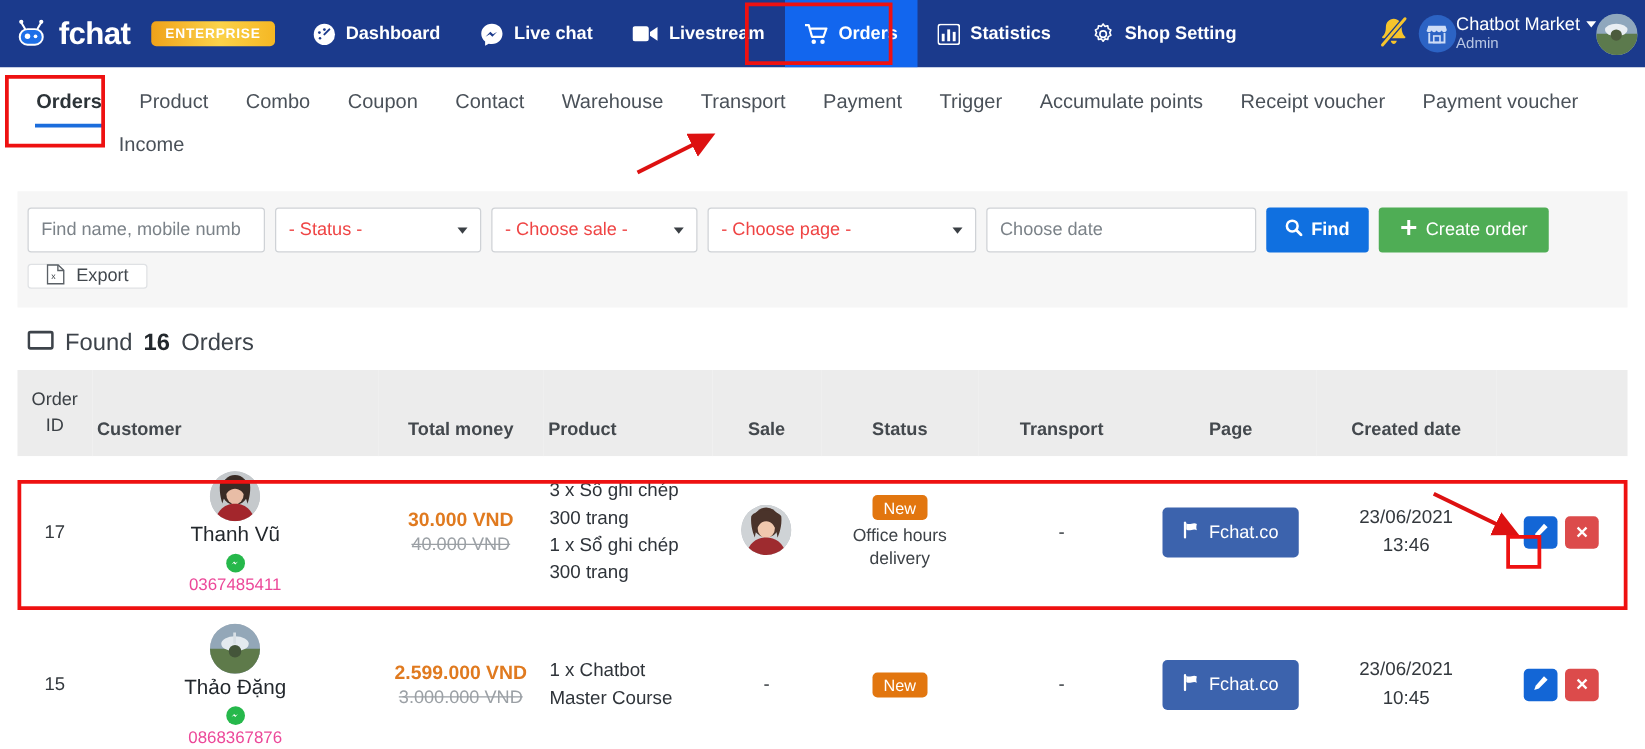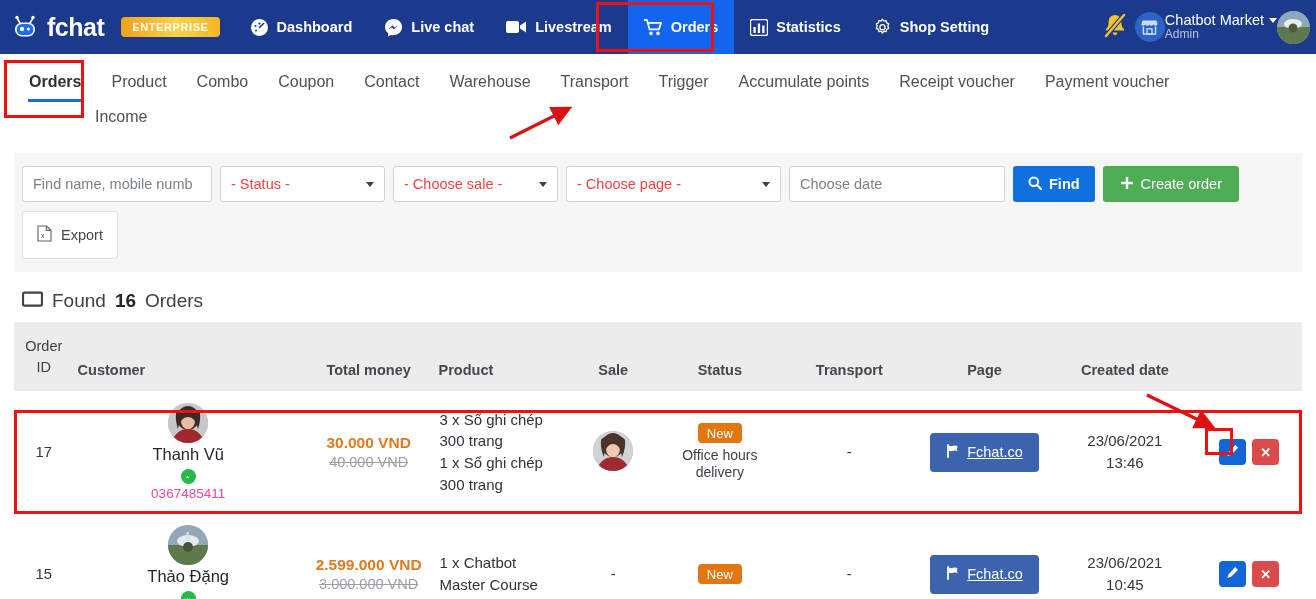--- a/index.html
+++ b/index.html
@@ -140,21 +140,21 @@
   }
   .btn {
     height: 36px; border: none; border-radius: 3px;
     font-size: 14.5px; color: #fff; cursor: pointer;
     display: inline-flex; align-items: center; gap: 7px;
     padding: 0 15px; font-family: inherit;
   }
   .btn-find { background: #1070e0; font-weight: 600; }
   .btn-create { background: #4fad55; font-weight: 500; padding: 0 17px; }
   .btn-export {
-    height: 48px; background: #ffffff; color: #42484e;
+    height: 20px; background: #ffffff; color: #42484e;
     border: 1px solid #dfe1e4; border-radius: 3px;
     font-size: 14.5px; display: inline-flex; align-items: center;
     gap: 9px; padding: 0 14px; cursor: pointer; margin-top: 9px;
     font-family: inherit;
   }
 
   
   .found-line {
     display: flex; align-items: center; gap: 9px;
     margin: 18px 0 10px 22px;
@@ -219,21 +219,20 @@
     font-size: 13px; padding: 3px 9px 2px;
     border-radius: 4px; display: inline-block;
   }
   .status-sub { font-size: 14px; color: #3d4247; line-height: 1.25; }
   .btn-page {
     background: #3c63ad; color: #ffffff;
     font-size: 14.5px; border-radius: 4px;
     padding: 11px 16px; display: inline-flex;
     align-items: center; gap: 7px; cursor: pointer; border: none;
     font-family: inherit;
-    text-decoration: underline;
   }
   .date-cell { font-size: 15px; color: #33383d; line-height: 1.5; }
   .act-cell { display: flex; align-items: center; justify-content: center; gap: 6px; }
   .act-btn {
     width: 27px; height: 26px; border-radius: 4px;
     display: inline-flex; align-items: center; justify-content: center;
     cursor: pointer; border: none;
   }
   .act-edit { background: #1366d6; }
   .act-del { background: #dc4b4b; color: #fff; font-size: 13px; font-weight: 700; }
@@ -367,20 +366,21 @@
 
 <div class="subnav-wrap">
   <div class="subnav">
     <div class="subnav-item active"><span>Orders</span></div>
     <div class="subnav-item"><span>Product</span></div>
     <div class="subnav-item"><span>Combo</span></div>
     <div class="subnav-item"><span>Coupon</span></div>
     <div class="subnav-item"><span>Contact</span></div>
     <div class="subnav-item"><span>Warehouse</span></div>
     <div class="subnav-item"><span>Transport</span></div>
+    <div class="subnav-item"><span>Payment</span></div>
     <div class="subnav-item"><span>Trigger</span></div>
     <div class="subnav-item"><span>Accumulate points</span></div>
     <div class="subnav-item"><span>Receipt voucher</span></div>
     <div class="subnav-item"><span>Payment voucher</span></div>
     <div class="subnav-item" style="margin-left:66px"><span>Income</span></div>
   </div>
   <div class="red-box-sub"></div>
   <span class="arrow-transport">
     <svg width="80" height="40" viewBox="0 0 80 40">
       <defs>

